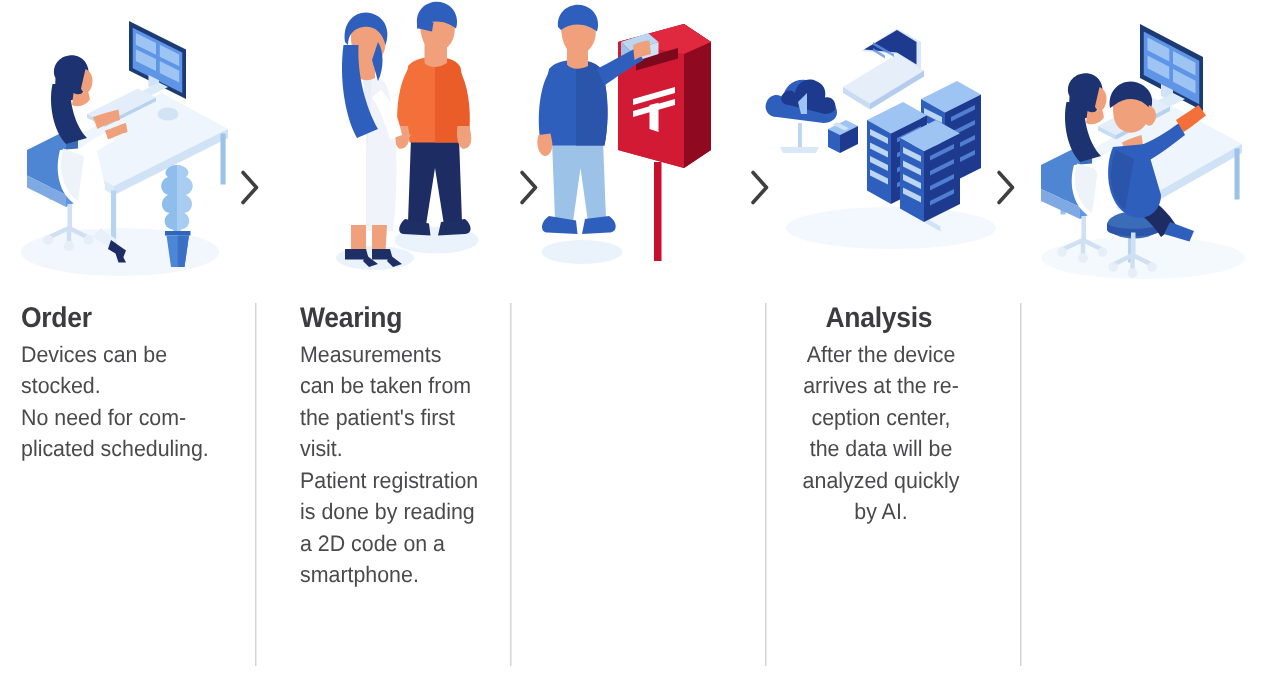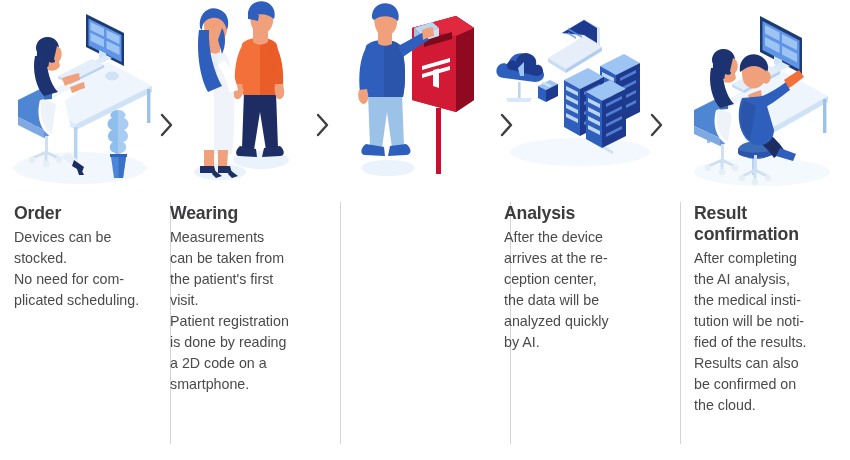--- a/index.html
+++ b/index.html
@@ -6,22 +6,22 @@
   body{
     width:850px;height:460px;
     background:#ffffff;
     font-family:"Liberation Sans","DejaVu Sans",sans-serif;
     overflow:hidden;
   }
   .board{position:relative;width:850px;height:460px;}
 
   
   .col{position:absolute;top:0;width:170px;height:460px;}
-  .col.c0{left:0;text-decoration:underline;}   .col.c1{left:156px;}
-  .col.c2{left:340px;} .col.c3{left:490px;}
+  .col.c0{left:0;text-decoration:underline;}   .col.c1{left:186px;}
+  .col.c2{left:340px;} .col.c3{left:504px;text-align:center;}
   .col.c4{left:680px;width:170px;}
 
   .divider{
     position:absolute;top:202px;width:1px;height:242px;
     background:#d4d4d4;
   }
 
   
   .art{
     position:absolute;left:0;top:0;width:170px;height:200px;
@@ -415,27 +415,15 @@
         <path d="M64 100 C58 114 60 132 70 140 L76 106 Z" fill="#2b55aa"></path>
 
         <path d="M78 98 C88 94 98 88 106 82 L110 90 C102 96 92 104 84 108 Z" fill="#2f5fbd"></path>
         <path d="M104 80 C110 76 116 72 119 70 L124 77 C120 80 114 85 109 88 Z" fill="#f4703a"></path>
 
         <path d="M62 72 C60 62 68 56 76 57 C85 58 89 66 87 75 C85 85 78 90 71 88 C64 86 62 80 62 72 Z" fill="#f0a07a"></path>
         <path d="M60 72 C58 60 68 52 78 55 C87 58 90 66 87 73 C82 66 72 63 63 70 Z" fill="#1d3270"></path>
         <path d="M86 70 C91 72 92 78 89 82 C87 85 84 84 83 81 Z" fill="#f0a07a"></path>
       </svg>
     </div>
-    <div class="txt">
-      <h3 style="white-space:pre-line;">Result
-confirmation</h3>
-      <div class="body">After completing
-the AI analysis,
-the medical insti-
-tution will be noti-
-fied of the results.
-Results can also
-be confirmed on
-the cloud.</div>
-    </div>
   </div>
 
 </div>
 
 </body></html>

